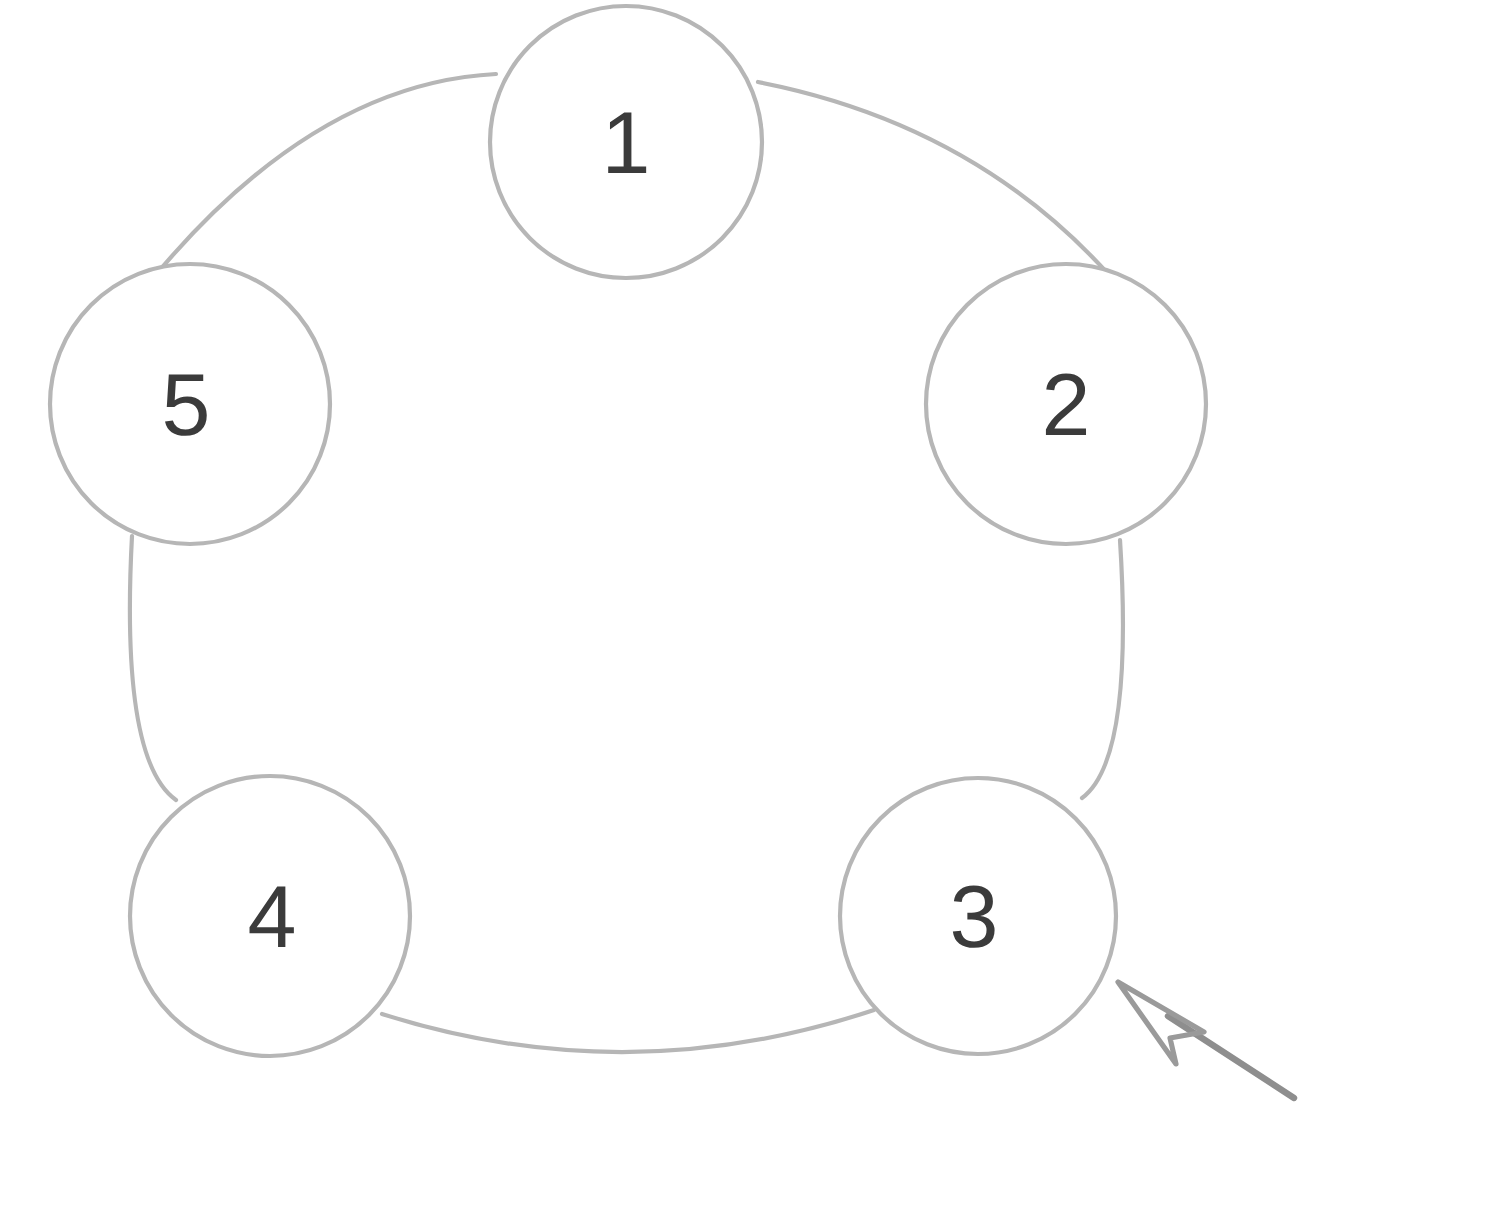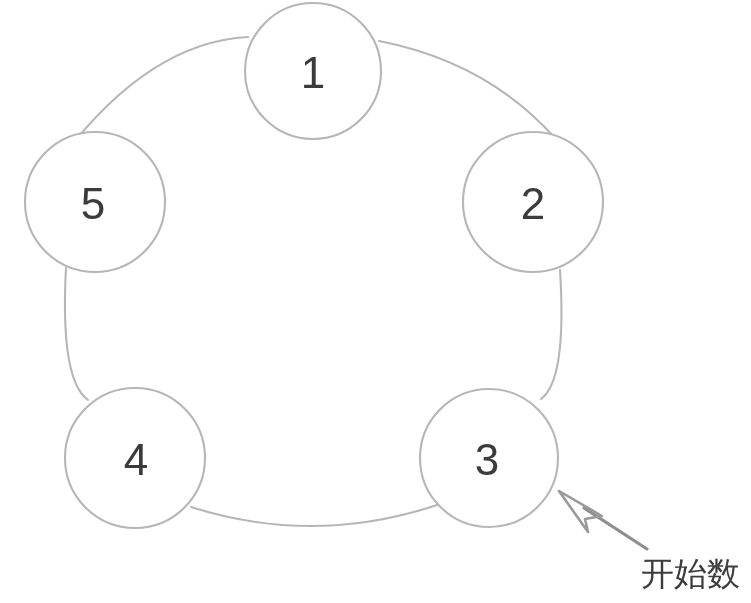--- a/index.html
+++ b/index.html
@@ -89,15 +89,14 @@
       <circle cx="95" cy="202" r="70" fill="#ffffff" stroke="#b6b6b6" stroke-width="2.1"></circle>
       <text class="node-label" x="93" y="203">5</text>
     </g>
 
     <g>
       <line x1="647" y1="549" x2="584" y2="508" stroke="#8e8e8e" stroke-width="3.2" stroke-linecap="round"></line>
       <path d="M 559 491 L 602 516 L 585 519 L 588 532 Z" fill="none" stroke="#9a9a9a" stroke-width="2.6" stroke-linejoin="round"></path>
     </g>
   </svg>
 
-  <div class="annotation-text" style="left:641px; top:557px;">开始数</div>
 
 </div>
 
 </body></html>

